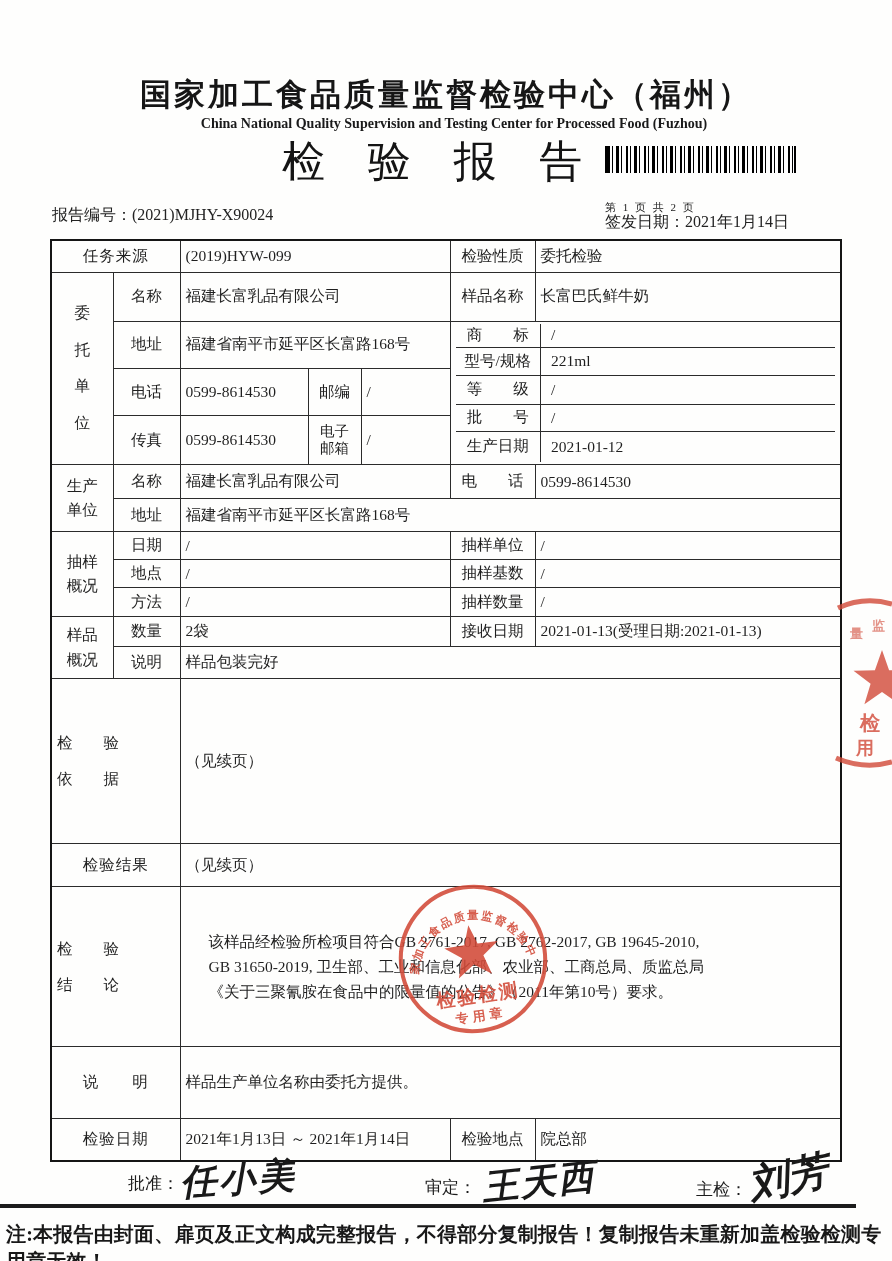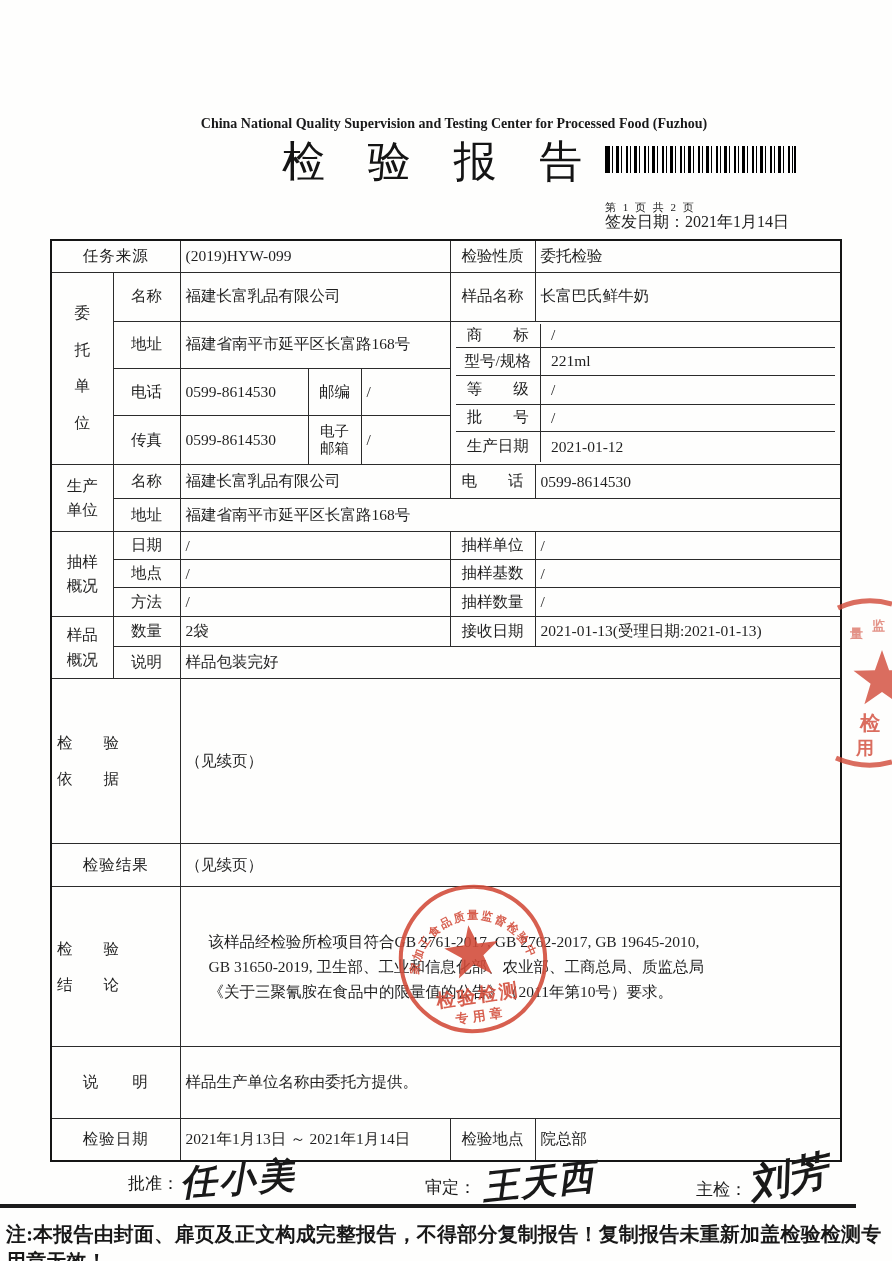--- a/index.html
+++ b/index.html
@@ -46,24 +46,26 @@
   .footer-note{top:1221px;left:6px;width:880px;font-size:20px;font-weight:bold;letter-spacing:0.2px;color:#181818;}
   
   .stamp-main{top:882px;left:396px;width:154px;height:154px;transform:rotate(-8deg);opacity:.88;}
   .stamp-edge{top:592px;right:0;width:58px;height:182px;opacity:.8;}
 </style>
 </head>
 <body>
 
 <div class="page">
 
+  <div class="abs org-cn">国家加工食品质量监督检验中心（福州）</div>
   <div class="abs org-en">China National Quality Supervision and Testing Center for Processed Food (Fuzhou)</div>
   <div class="abs title-cn">检 验 报 告</div>
   <div class="abs barcode"></div>
   <div class="abs page-info">第 1 页  共 2 页</div>
+  <div class="abs report-no"><span>报告编号：</span><span>(2021)MJHY-X90024</span></div>
   <div class="abs issue-date"><span>签发日期：</span><span>2021年1月14日</span></div>
 
   <table class="main">
     <colgroup>
       <col style="width:62px">
         <col style="width:67px">
         <col style="width:128px">
       <col style="width:53px">
         <col style="width:89px">
         <col style="width:85px">

